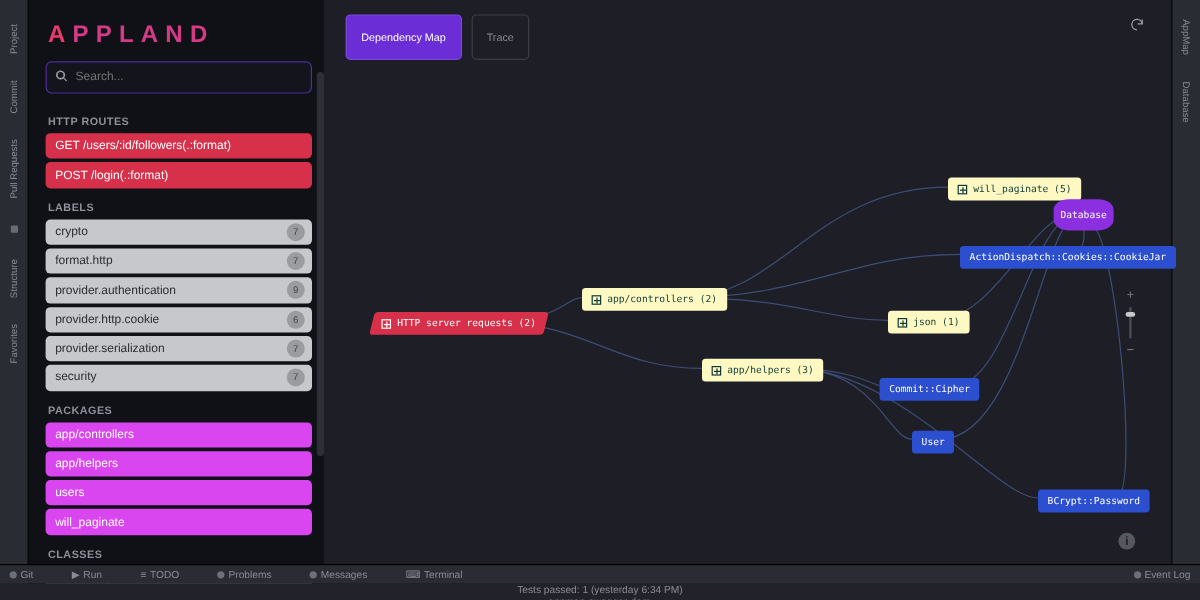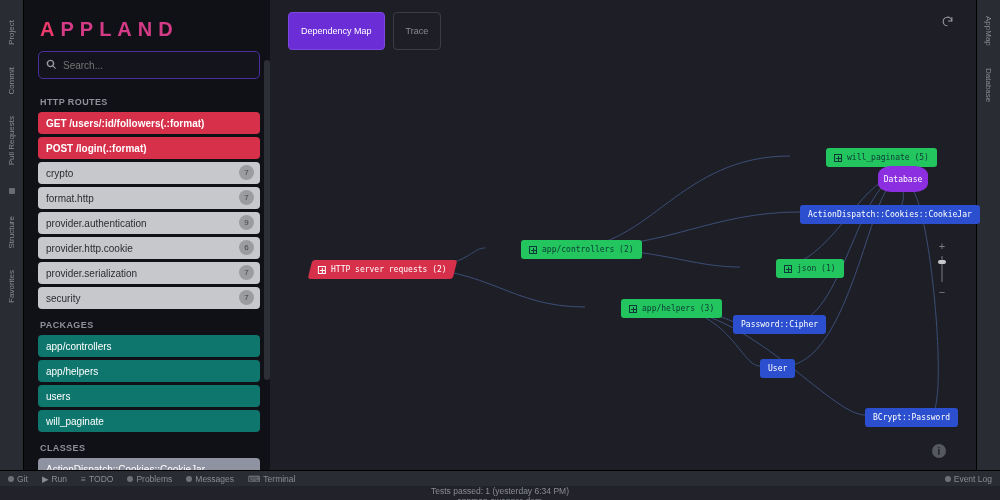--- a/index.html
+++ b/index.html
@@ -17,23 +17,23 @@
   .logo { font-size:20px; font-weight:600; letter-spacing:6px; margin:6px 0 10px 2px; display:flex; }
   .logo .lA { color:#e93a6b; } .logo .lrest { color:#d43b86; }
 
   .searchwrap { border:1px solid #4b2f9e; background:#14151c; border-radius:5px; height:28px; display:flex; align-items:center; padding:0 7px; gap:6px; margin-bottom:10px; }
   .searchwrap svg { width:11px; height:11px; fill:#9a9ca4; }
   .searchwrap input { flex:1; background:transparent; border:none; outline:none; color:#c8c8cc; font-size:10px; }
 
   .listhdr { font-size:9px; letter-spacing:0.4px; color:#8f919a; margin:8px 0 5px 2px; font-weight:600; }
   .pill { height:22px; border-radius:4px; display:flex; align-items:center; padding:0 8px; font-size:10px; margin-bottom:3px; cursor:pointer; position:relative; }
   .pill .badge { position:absolute; right:6px; top:3px; width:15px;height:15px;border-radius:50%;background:rgba(0,0,0,.22); font-size:8px; display:flex;align-items:center;justify-content:center;color:#444; }
-  .route { background:#d6304a; color:#fff; font-weight:700; }
+  .route { background:#d6304a; color:#fff; font-weight:400; }
   .label { background:#c7c8cc; color:#2b2c31; }
-  .pkg   { background:#0f766e; color:#fff; }
+  .pkg   { background:#d946ef; color:#fff; }
   .cls   { background:#8f93a1; color:#fff; }
 
   
   .main { flex:1; position:relative; background:#1e1f26; }
   .topbar { position:absolute; top:12px; left:18px; display:flex; gap:8px; }
   .tab { height:22px; border-radius:4px; padding:18px 12px; font-size:9px; display:flex; align-items:center; cursor:pointer; }
   .tab.active { background:#6a2dd6; color:#fff; border:1px solid #7c48e0; }
   .tab.inactive { background:transparent; color:#888a92; border:1px solid #3b3d46; }
   .reload { position:absolute; top:14px; right:22px; cursor:pointer; }
   .reload svg { width:13px;height:13px;stroke:#9b9da5;fill:none;stroke-width:2; }
@@ -42,35 +42,35 @@
   .canvas { position:absolute; inset:0; }
   .edges { position:absolute; inset:0; }
   .edges path { stroke:#3c4d78; stroke-width:1; fill:none; }
   .node { position:absolute; font-family: Menlo, monospace; font-size:8px; padding:5px 8px; border-radius:3px; white-space:nowrap; cursor:pointer; display:flex; align-items:center; gap:5px; }
   .node .box { width:8px;height:8px;display:inline-block;border:1px solid currentColor; position:relative; }
   .node .box::before,.node .box::after{content:"";position:absolute;background:currentColor;}
   .node .box::before{left:3px;top:1px;width:1px;height:5px;}
   .node .box::after{left:1px;top:3px;width:5px;height:1px;}
   .n-red  { background:#d6304a; color:#fff; transform: skewX(-14deg); }
   .n-red > * { transform: skewX(14deg); display:inline-block;}
-  .n-teal { background:#22c55e; color:#0d3a36;margin-left:36px; }
+  .n-teal { background:#fef9c3; color:#0d3a36; }
   .n-blue { background:#2b4fcf; color:#fff; }
   .n-db   { background:#8b2fe0; color:#fff; width:50px; height:26px; border-radius:13px/9px; justify-content:center; }
 
   .zoom { position:absolute; right:28px; top:240px; width:12px; display:flex; flex-direction:column; align-items:center; gap:4px; font-size:11px; color:#7d7f87;}
   .zoom .track { width:2px; height:26px; background:#4a4c55; position:relative; }
   .zoom .thumb { position:absolute; top:4px; left:-3px; width:8px;height:4px;background:#c7c8cc;border-radius:2px; }
   .infoicon { position:absolute; right:30px; bottom:42px; width:14px;height:14px;border-radius:50%;background:#56585f;color:#1e1f26;font-size:10px;font-weight:700;display:flex;align-items:center;justify-content:center;cursor:pointer;}
 
   
   .rightrail { width:24px; background:#2a2c33; border-left:1px solid #000; display:flex; flex-direction:column; align-items:center; padding-top:16px; gap:22px; }
   .rightrail .vt { writing-mode: vertical-rl; font-size:8px; color:#8a8c94; cursor:pointer; }
 
   
-  .bottom1 { position:absolute; left:0; right:0; bottom:14px; height:16px; background:#2a2c33; border-top:1px solid #000; display:flex; align-items:center; gap:14px; padding:0 8px; font-size:8.5px; color:#8a8c94;}
+  .bottom1 { position:absolute; left:0; right:0; bottom:14px; height:16px; background:#2a2c33; border-top:1px solid #000; display:flex; align-items:center; gap:32px; padding:0 8px; font-size:8.5px; color:#8a8c94;}
   .bottom1 .item { display:flex; align-items:center; gap:3px; cursor:pointer;}
   .bottom1 .spacer{flex:1;}
   .bottom2 { position:absolute; left:0; right:0; bottom:0; height:14px; background:#22232a; display:flex; align-items:center; padding:0 8px; font-size:8.5px; color:#8a8c94;flex-direction:column;}
   .bottom2 .spacer{flex:1;}
   .dotico{width:6px;height:6px;border-radius:50%;background:#6e7078;display:inline-block;}
 </style>
 </head>
 <body>
 
 <div class="app">
@@ -101,20 +101,21 @@
     </div>
 
     <div class="listhdr">HTTP ROUTES</div>
     <div class="pill route">
         <span>GET /users/:id/followers(.:format)</span>
       </div>
     <div class="pill route">
         <span>POST /login(.:format)</span>
       </div>
 
+    <div class="listhdr">LABELS</div>
     <div class="pill label">
         <span>crypto</span>
         <span class="badge">7</span>
       </div>
     <div class="pill label">
         <span>format.http</span>
         <span class="badge">7</span>
       </div>
     <div class="pill label">
         <span>provider.authentication</span>
@@ -200,21 +201,21 @@
           <span>will_paginate (5)</span>
         </div>
       <div class="node n-blue" style="left:530px; top:205px;">
           <span>ActionDispatch::Cookies::CookieJar</span>
         </div>
       <div class="node n-teal" style="left:470px; top:259px;">
           <span class="box"></span>
           <span>json (1)</span>
         </div>
       <div class="node n-blue" style="left:463px; top:315px;">
-          <span>Password::Cipher</span>
+          <span>Commit::Cipher</span>
         </div>
       <div class="node n-blue" style="left:490px; top:359px;">
           <span>User</span>
         </div>
       <div class="node n-blue" style="left:595px; top:408px;">
           <span>BCrypt::Password</span>
         </div>
       <div class="node n-db" style="left:608px; top:166px;">
           <span>Database</span>
         </div>

